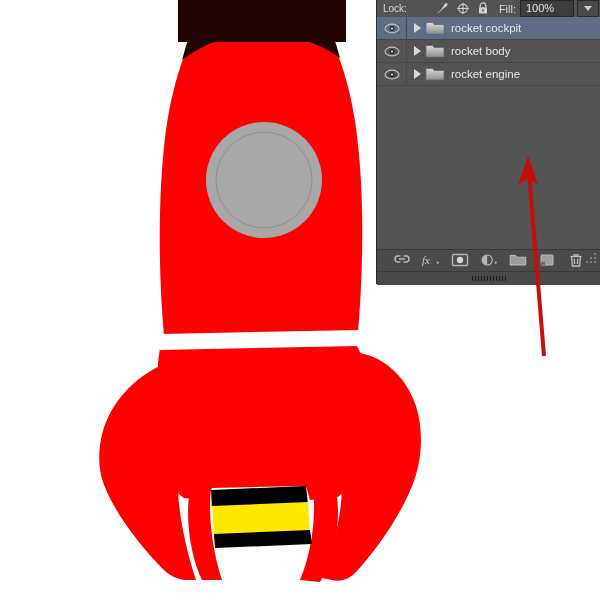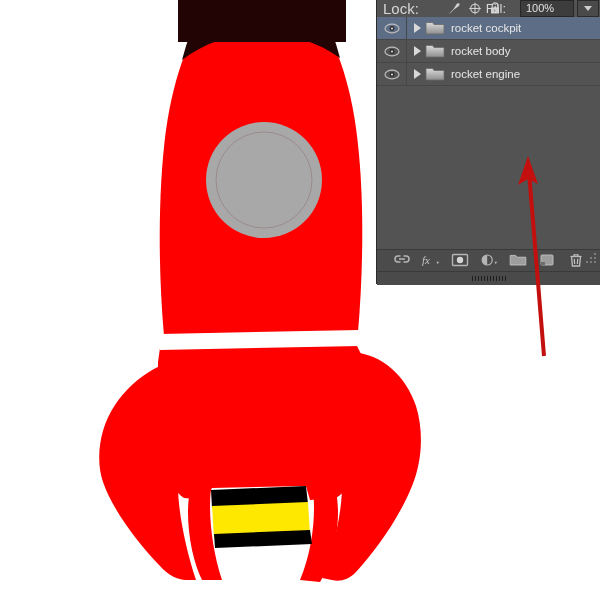--- a/index.html
+++ b/index.html
@@ -39,41 +39,41 @@
   .lock-bar {
     position: absolute; left: 0; top: 0;
     width: 224px; height: 17px;
     background: #535353;
     display: flex; align-items: center;
     padding-left: 6px;
     box-sizing: border-box;
     overflow: hidden;
   }
   .lock-label {
-    font-size: 15px; color: #d6d6d6;
+    font-size: 10px; color: #d6d6d6;
     margin-right: 7px;
     white-space: nowrap;
   }
   .lock-ico {
     width: 14px; height: 13px;
     margin-right: 7px;
     position: relative;
     flex: 0 0 auto;
   }
   .checker {
     width: 11px; height: 10px;
     background:
       repeating-conic-gradient(#cfcfcf 0 25%, #8e8e8e 0 50%) 0 0/5px 5px;
     margin-top: 2px;
   }
   .fill-group {
     position: absolute; right: 2px; top: 0;
     height: 17px; display: flex; align-items: center;
   }
-  .fill-label { font-size: 13px; color: #d6d6d6; margin-right: 14px; }
+  .fill-label { font-size: 11px; color: #d6d6d6; margin-right: 4px; }
   .fill-box {
     background: #3d3d3d;
     border: 1px solid #262626;
     color: #e2e2e2;
     font-size: 11px;
     padding: 1px 5px 2px 5px;
     min-width: 42px;
   }
   .fill-arrow-btn {
     width: 20px; height: 15px;

